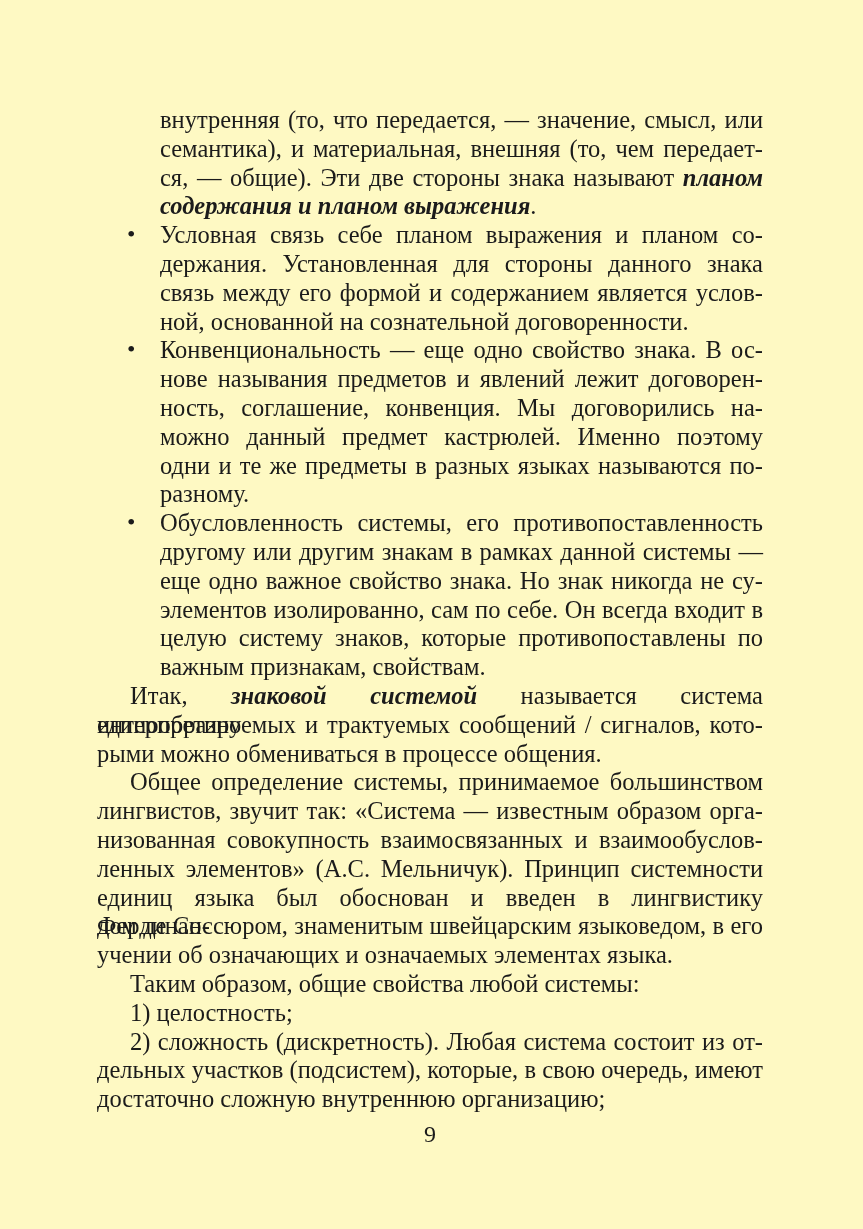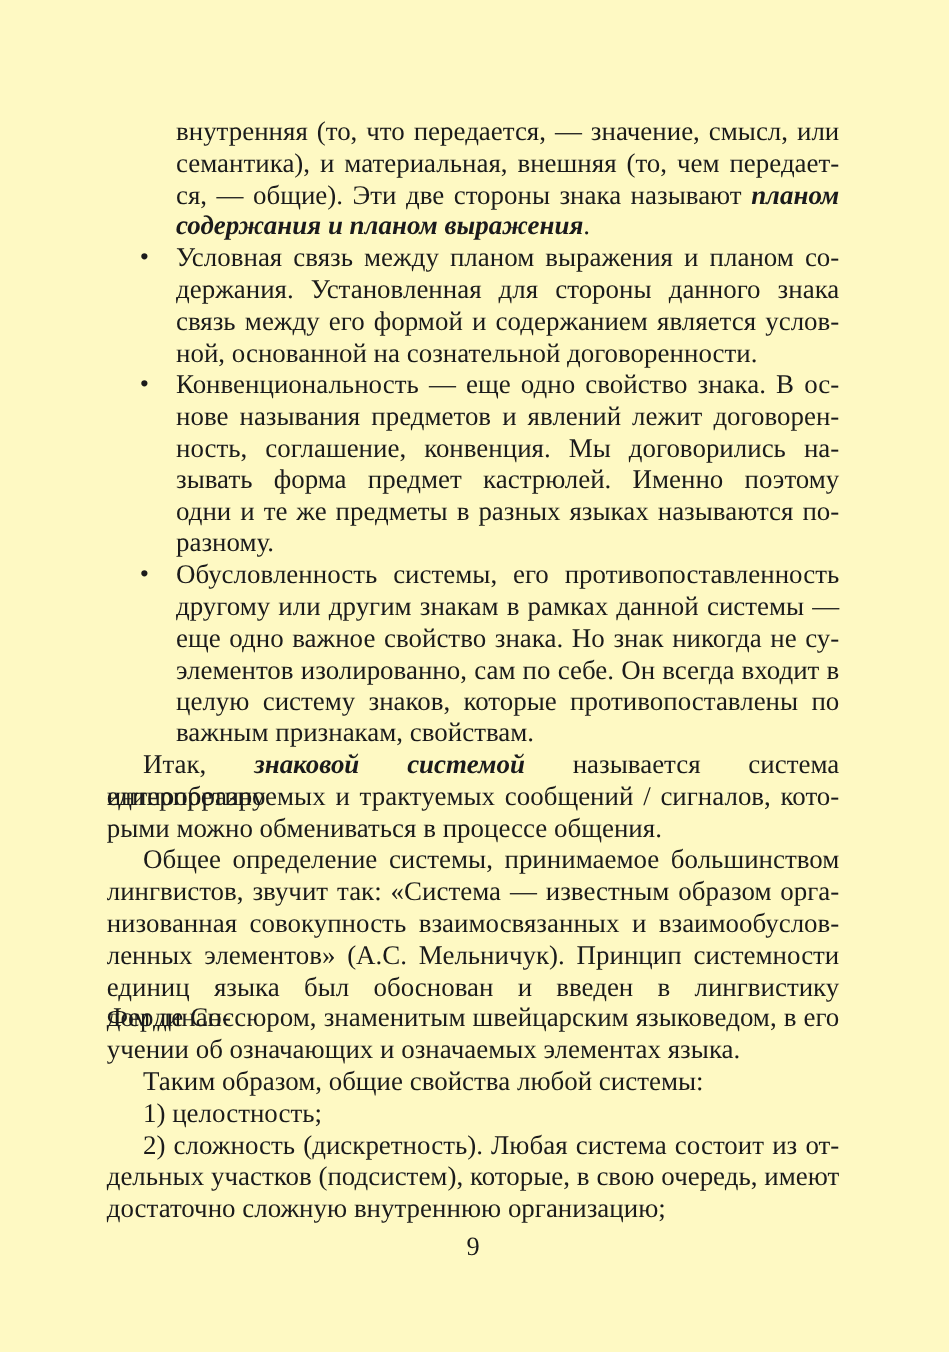--- a/index.html
+++ b/index.html
@@ -54,31 +54,31 @@
 <div class="page">
   <div class="text-block">
       <div class="block bullet_continuation">
         <div class="line first"><span>внутренняя (то, что передается, — значение, смысл, или</span></div>
         <div class="line"><span>семантика), и материальная, внешняя (то, чем передает-</span></div>
         <div class="line"><span>ся, — общие). Эти две стороны знака называют </span><span class="bi">планом</span></div>
         <div class="line last"><span class="bi">содержания и планом выражения</span><span>.</span></div>
       </div>
       <div class="block bullet">
         <span class="bullet-marker">•</span>
-        <div class="line first"><span>Условная связь между планом выражения и планом со-</span></div>
+        <div class="line first"><span>Условная связь себе планом выражения и планом со-</span></div>
         <div class="line"><span>держания. Установленная для стороны данного знака</span></div>
         <div class="line"><span>связь между его формой и содержанием является услов-</span></div>
         <div class="line last"><span>ной, основанной на сознательной договоренности.</span></div>
       </div>
       <div class="block bullet">
         <span class="bullet-marker">•</span>
         <div class="line first"><span>Конвенциональность — еще одно свойство знака. В ос-</span></div>
         <div class="line"><span>нове называния предметов и явлений лежит договорен-</span></div>
         <div class="line"><span>ность, соглашение, конвенция. Мы договорились на-</span></div>
-        <div class="line"><span>зывать форма предмет кастрюлей. Именно поэтому</span></div>
+        <div class="line"><span>можно данный предмет кастрюлей. Именно поэтому</span></div>
         <div class="line"><span>одни и те же предметы в разных языках называются по-</span></div>
         <div class="line last"><span>разному.</span></div>
       </div>
       <div class="block bullet">
         <span class="bullet-marker">•</span>
         <div class="line first"><span>Обусловленность системы, его противопоставленность</span></div>
         <div class="line"><span>другому или другим знакам в рамках данной системы —</span></div>
         <div class="line"><span>еще одно важное свойство знака. Но знак никогда не су-</span></div>
         <div class="line"><span>элементов изолированно, сам по себе. Он всегда входит в</span></div>
         <div class="line"><span>целую систему знаков, которые противопоставлены по</span></div>

